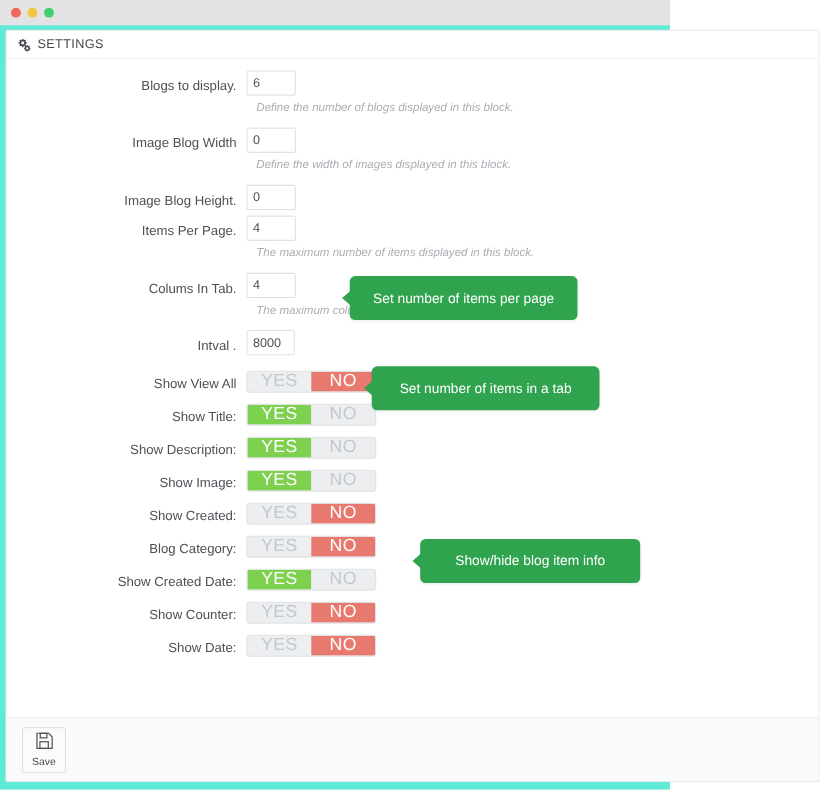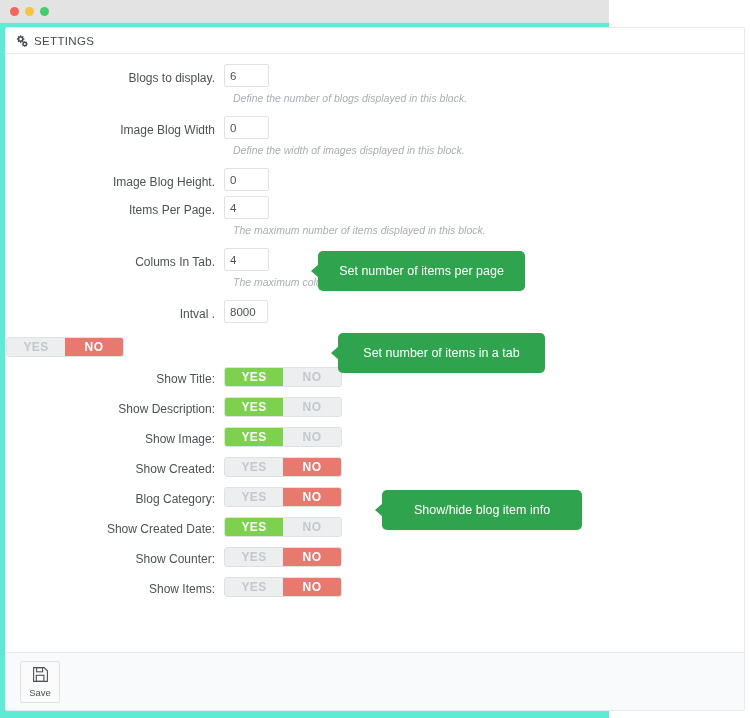--- a/index.html
+++ b/index.html
@@ -113,22 +113,22 @@
     overflow: hidden;
     background: #eceef0;
     cursor: pointer;
     margin-top: 2px;
   }
   .toggle .half {
     flex: 1 1 50%;
     display: flex;
     align-items: center;
     justify-content: center;
-    font-size: 12px;
-    font-weight: bold;
+    font-size: 16px;
+    font-weight: normal;
     letter-spacing: .4px;
   }
   .toggle .half.off-state { color: #c4c8cc; background: #eceef0; }
   .toggle .half.yes-active { background: #7ed04f; color: #ffffff; }
   .toggle .half.no-active  { background: #e8796f; color: #ffffff; }
 
   
   .callout {
     position: absolute;
     background: #2fa34e;
@@ -253,20 +253,21 @@
       <div class="help">The maximum column items in tab.</div>
 
       <div class="row text-row" style="margin-bottom:12px;">
         <div class="row-label">Intval .</div>
         <div class="row-field">
           <input class="txt" type="text" style="width: 44px;" value="8000">
         </div>
       </div>
 
       <div class="row toggle-row">
+        <div class="row-label">Show View All</div>
         <div class="row-field">
           <div class="toggle">
             <div class="half off-state">YES</div>
             <div class="half no-active">NO</div>
           </div>
         </div>
       </div>
 
       <div class="row toggle-row">
         <div class="row-label">Show Title:</div>
@@ -332,21 +333,21 @@
         <div class="row-label">Show Counter:</div>
         <div class="row-field">
           <div class="toggle">
             <div class="half off-state">YES</div>
             <div class="half no-active">NO</div>
           </div>
         </div>
       </div>
 
       <div class="row toggle-row">
-        <div class="row-label">Show Items:</div>
+        <div class="row-label">Show Date:</div>
         <div class="row-field">
           <div class="toggle">
             <div class="half off-state">YES</div>
             <div class="half no-active">NO</div>
           </div>
         </div>
       </div>
 
       <div class="callout" style="top:197px; left:312px; width:207px;">
         <span>Set number of items per page</span>

